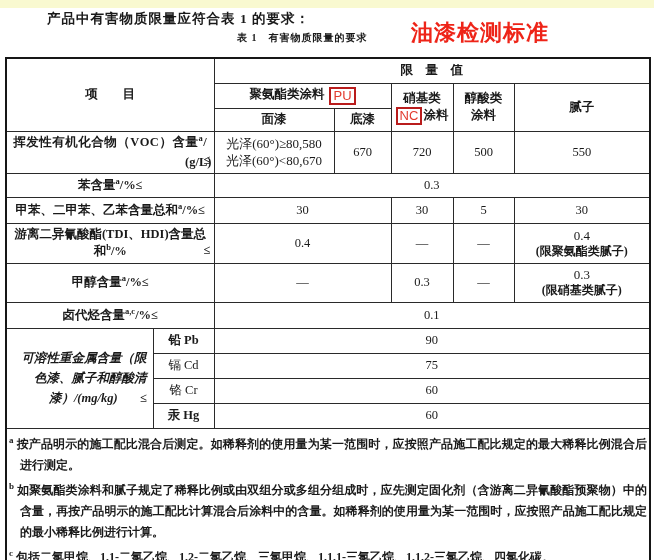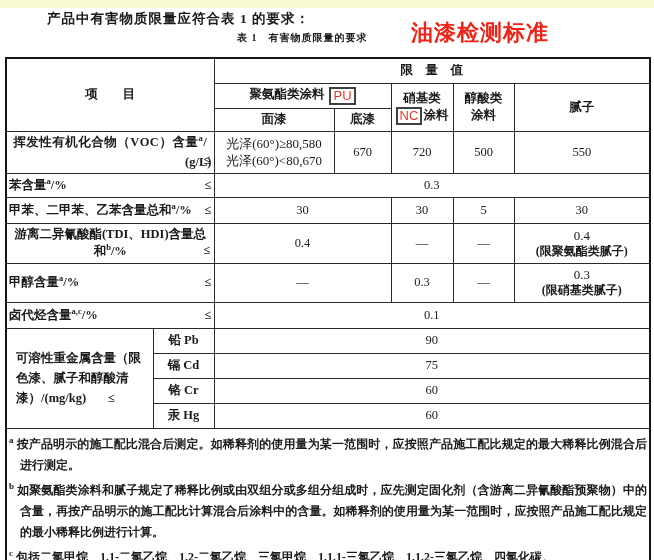--- a/index.html
+++ b/index.html
@@ -37,41 +37,41 @@
   table.limits td {
     border:1px solid #2a2a2a;
     font-size:12.5px;
     text-align:center; vertical-align:middle;
     padding:1px 2px;
     overflow:hidden;
   }
   td.hdr { font-weight:bold; font-size:13px; }
   td.lbl { text-align:left; font-weight:bold; padding-left:7px; padding-right:8px; }
   .cellrel { position:relative; width:100%; height:100%; }
-  .flexline { display:flex; justify-content:space-between; align-items:center; }
+  .flexline { display:flex; justify-content:center; align-items:center; }
   .le { font-weight:bold; }
   .le-abs { position:absolute; right:1px; bottom:2px; font-weight:bold; }
   sup.fnmark { font-size:8.5px; vertical-align:super; line-height:0; }
   .redbox {
     display:inline-block;
-    border:2px solid #404040;
+    border:2px solid #b91c1c;
     color:#e23b2e;
     font-family:"Liberation Sans","DejaVu Sans",sans-serif;
     font-size:13px; font-weight:normal;
     line-height:14px; padding:0 2px;
     margin-left:5px; vertical-align:middle;
   }
   .nc-line { display:flex; justify-content:center; align-items:center; }
   .nc-line .redbox { margin-left:0; margin-right:1px; }
   .val { font-size:13px; }
   .note { font-size:12px; font-weight:bold; line-height:15px;text-align:center; }
   .gloss { font-size:13px; font-weight:normal; line-height:17px; }
   .voc-l1 { font-weight:bold; letter-spacing:0.5px; }
   .voc-l2 { font-weight:bold; margin-top:4px;text-align:right; }
-  .metals-label { text-align:left; font-weight:bold; line-height:20px; padding:0 4px 0 7px; }
+  .metals-label { text-align:right; font-weight:bold; line-height:20px; padding:0 4px 0 7px;font-style:italic; }
   .metals-label .le { margin-left:22px; }
   td.fncell { text-align:left; vertical-align:top; padding:5px 14px 4px 22px; }
   p.fn {
     font-size:12px; font-weight:bold; line-height:21px;
     text-indent:-11px; padding-left:11px; text-align:justify;
   }
   p.fn sup { font-size:9px; font-weight:bold; margin-right:3px; }
 </style>
 </head>
 <body>
@@ -206,25 +206,25 @@
   <tr style="height:25px">
     <td rowspan="4">
       <div class="metals-label">
         <span>可溶性重金属含量（限色漆、腻子和醇酸清漆）/(mg/kg)</span><span class="le">≤</span>
       </div>
     </td>
     <td class="val" style="font-weight:bold">铅 Pb</td>
     <td colspan="5" class="val">90</td>
   </tr>
   <tr style="height:25px">
-    <td class="val" style="font-weight:bold">镉 Cd</td>
+    <td class="val" style="font-weight:normal">镉 Cd</td>
     <td colspan="5" class="val">75</td>
   </tr>
   <tr style="height:25px">
-    <td class="val" style="font-weight:bold">铬 Cr</td>
+    <td class="val" style="font-weight:normal">铬 Cr</td>
     <td colspan="5" class="val">60</td>
   </tr>
   <tr style="height:25px">
     <td class="val" style="font-weight:bold">汞 Hg</td>
     <td colspan="5" class="val">60</td>
   </tr>
 
   <tr style="height:129px">
     <td colspan="7" class="fncell">
       <p class="fn"><sup>a</sup><span>按产品明示的施工配比混合后测定。如稀释剂的使用量为某一范围时，应按照产品施工配比规定的最大稀释比例混合后进行测定。</span></p>

